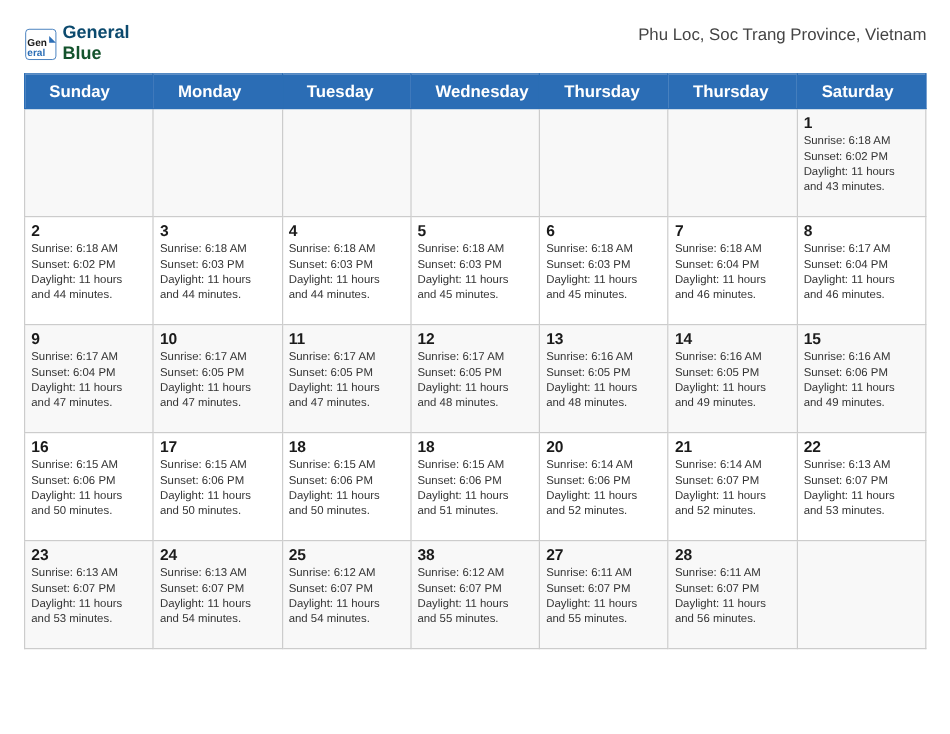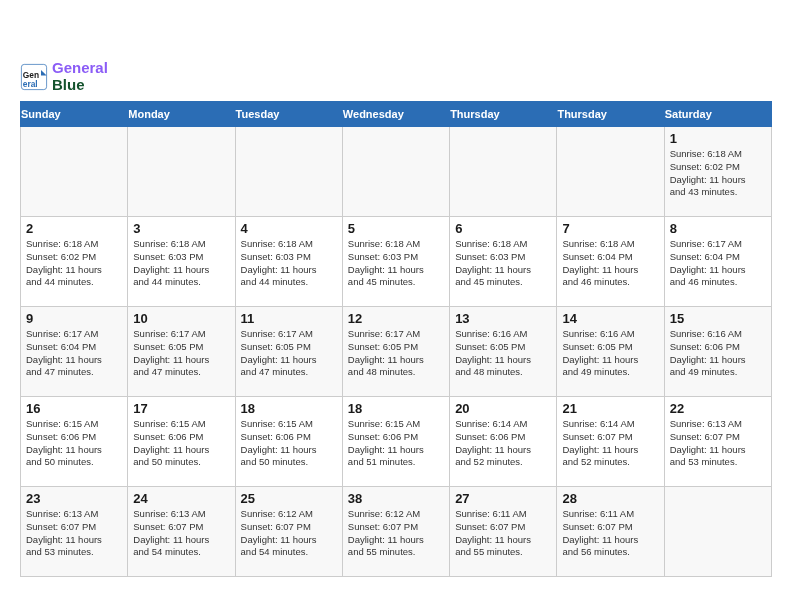--- a/index.html
+++ b/index.html
@@ -8,21 +8,20 @@
       background: #fff;
       width: 792px;
       min-height: 612px;
       padding: 20px;
     }
     .header {
       display: flex;
       justify-content: space-between;
       align-items: flex-start;
       margin-bottom: 8px;
-      margin-top: 40px;
     }
     .logo {
       display: flex;
       align-items: center;
       gap: 4px;
     }
     .logo-icon {
       width: 28px;
       height: 28px;
     }
@@ -39,23 +38,23 @@
       color: #444;
     }
     .calendar {
       width: 100%;
       border-collapse: collapse;
       table-layout: fixed;
     }
     .calendar thead th {
       background-color: #2b6db5;
       color: #fff;
-      font-size: 11px;
+      font-size: 14px;
       font-weight: bold;
-      padding: 6px 0;
+      padding: 6px 20px;
       text-align: left;
       border: 1px solid #2b6db5;
     }
     .calendar tbody td {
       border: 1px solid #ccc;
       vertical-align: top;
       padding: 4px 5px;
       font-size: 10px;
       color: #333;
       height: 90px;
@@ -82,25 +81,26 @@
 
 <div class="header">
   <div class="logo">
     <svg class="logo-icon" viewBox="0 0 40 40">
       <rect x="2" y="2" width="36" height="36" rx="4" fill="#fff" stroke="#2b6db5" stroke-width="1"></rect>
       <text x="4" y="22" font-size="12" font-weight="bold" fill="#1a1a1a">Gen</text>
       <text x="4" y="34" font-size="12" font-weight="bold" fill="#2b6db5">eral</text>
       <polygon points="30,10 38,18 30,18" fill="#2b6db5"></polygon>
     </svg>
     <div>
-      <div style="font-size:15px;font-weight:bold;color:#8b5cf6;line-height:1.1;">General</div>
+      <div style="font-size:15px;font-weight:bold;color:#0c4a6e;line-height:1.1;">General</div>
       <div style="font-size:15px;font-weight:bold;color:#14532d;line-height:1.1;">Blue</div>
     </div>
   </div>
   <div class="title-block">
+    <div class="location">Phu Loc, Soc Trang Province, Vietnam</div>
   </div>
 </div>
 
 <table class="calendar">
   <thead>
     <tr id="header-row">
     <th>Sunday</th>
         <th>Monday</th>
         <th>Tuesday</th>
         <th>Wednesday</th>

